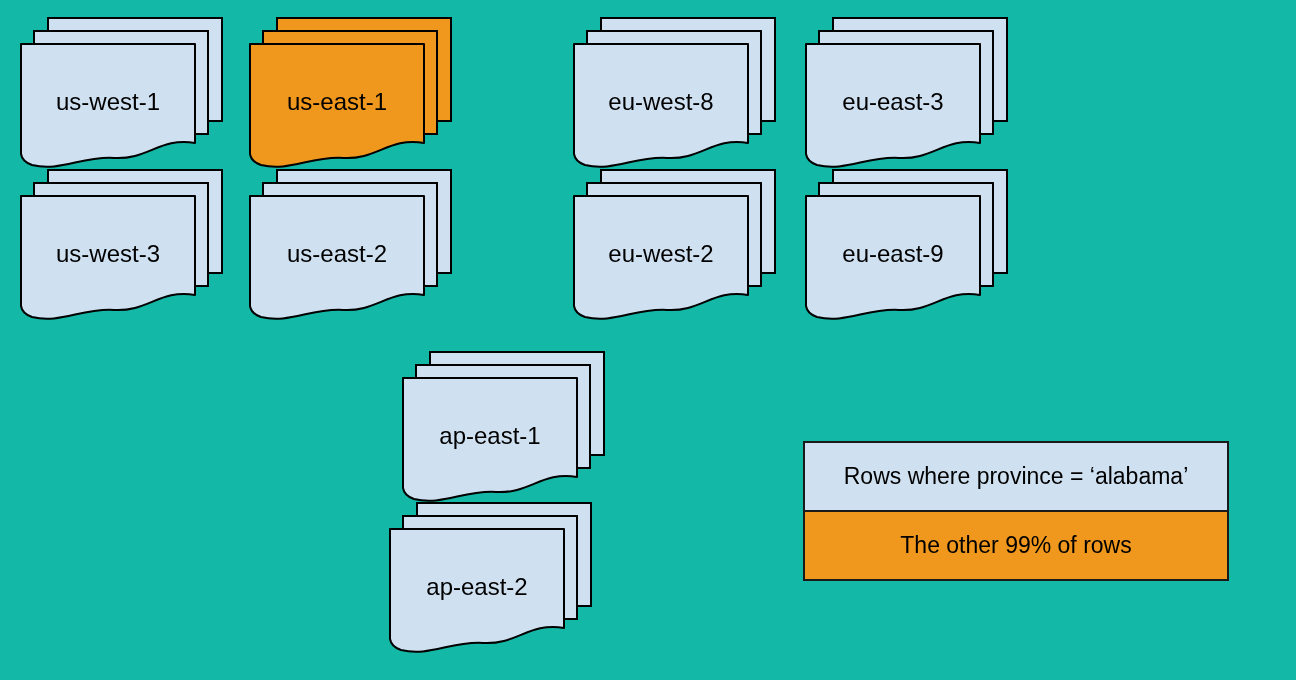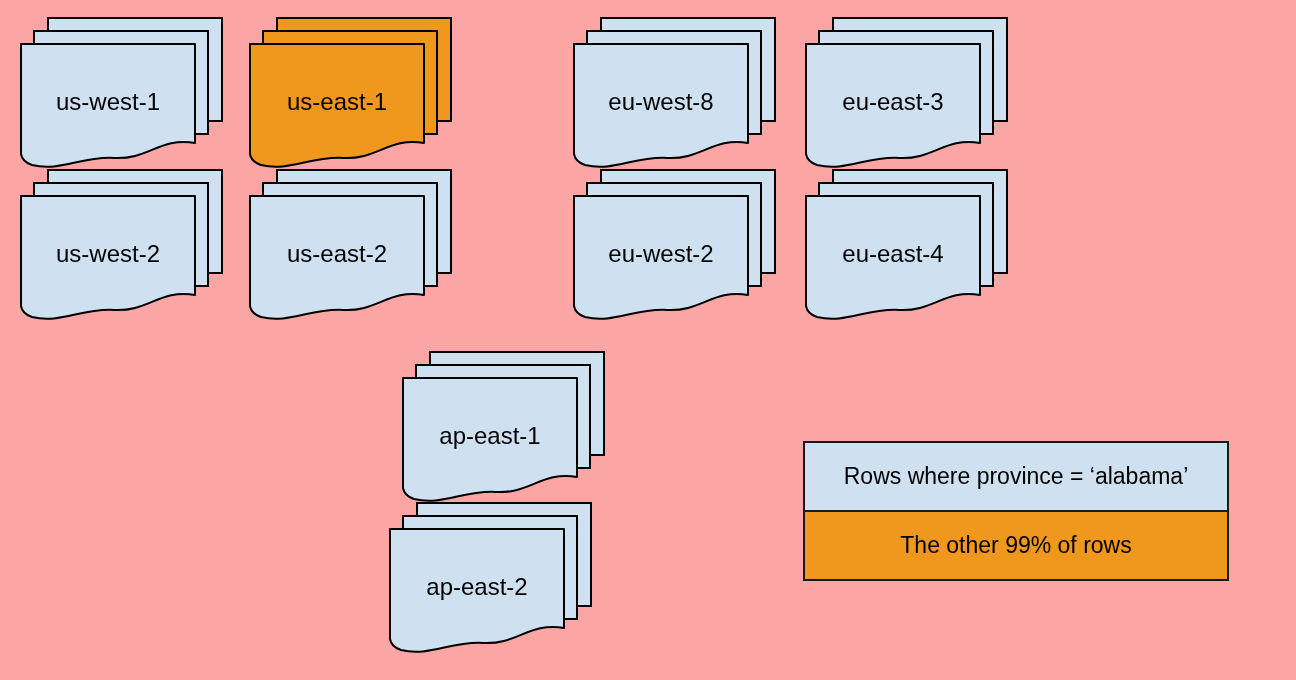--- a/index.html
+++ b/index.html
@@ -4,21 +4,21 @@
 <style>
   html, body {
     margin: 0;
     padding: 0;
     background: #ffffff;
   }
   #canvas {
     position: relative;
     width: 1296px;
     height: 680px;
-    background: #fca5a5;
+    background: #14b8a6;
     overflow: hidden;
     font-family: "Liberation Sans", "DejaVu Sans", sans-serif;
   }
   .stack {
     position: absolute;
     width: 203px;
     height: 153px;
   }
   .card {
     position: absolute;
@@ -104,21 +104,21 @@
           <path d="M1,1 H175 V100 C140,94 128,117 94,115 C62,113 40,129 12,122 C6,120 2,117 1,111 Z" fill="#cfe0f1" stroke="#000000" stroke-width="2" stroke-linejoin="round"></path>
         </svg>
         <div class="stack-label">eu-east-3</div>
       </div>
       <div class="stack" style="left: 20px; top: 169px;">
         <div class="card back" style="background: rgb(207, 224, 241); border-color: rgb(0, 0, 0);"></div>
         <div class="card mid" style="background: rgb(207, 224, 241); border-color: rgb(0, 0, 0);"></div>
         <svg class="doc-svg" width="177" height="128" viewBox="0 0 177 128">
           <path d="M1,1 H175 V100 C140,94 128,117 94,115 C62,113 40,129 12,122 C6,120 2,117 1,111 Z" fill="#cfe0f1" stroke="#000000" stroke-width="2" stroke-linejoin="round"></path>
         </svg>
-        <div class="stack-label">us-west-2</div>
+        <div class="stack-label">us-west-3</div>
       </div>
       <div class="stack" style="left: 249px; top: 169px; padding-left: 46px;">
         <div class="card back" style="background: rgb(207, 224, 241); border-color: rgb(0, 0, 0);"></div>
         <div class="card mid" style="background: rgb(207, 224, 241); border-color: rgb(0, 0, 0);"></div>
         <svg class="doc-svg" width="177" height="128" viewBox="0 0 177 128">
           <path d="M1,1 H175 V100 C140,94 128,117 94,115 C62,113 40,129 12,122 C6,120 2,117 1,111 Z" fill="#cfe0f1" stroke="#000000" stroke-width="2" stroke-linejoin="round"></path>
         </svg>
         <div class="stack-label">us-east-2</div>
       </div>
       <div class="stack" style="left: 573px; top: 169px;">
@@ -128,21 +128,21 @@
           <path d="M1,1 H175 V100 C140,94 128,117 94,115 C62,113 40,129 12,122 C6,120 2,117 1,111 Z" fill="#cfe0f1" stroke="#000000" stroke-width="2" stroke-linejoin="round"></path>
         </svg>
         <div class="stack-label">eu-west-2</div>
       </div>
       <div class="stack" style="left: 805px; top: 169px;">
         <div class="card back" style="background: rgb(207, 224, 241); border-color: rgb(0, 0, 0);"></div>
         <div class="card mid" style="background: rgb(207, 224, 241); border-color: rgb(0, 0, 0);"></div>
         <svg class="doc-svg" width="177" height="128" viewBox="0 0 177 128">
           <path d="M1,1 H175 V100 C140,94 128,117 94,115 C62,113 40,129 12,122 C6,120 2,117 1,111 Z" fill="#cfe0f1" stroke="#000000" stroke-width="2" stroke-linejoin="round"></path>
         </svg>
-        <div class="stack-label">eu-east-4</div>
+        <div class="stack-label">eu-east-9</div>
       </div>
       <div class="stack" style="left: 402px; top: 351px; padding-left: 44px;">
         <div class="card back" style="background: rgb(207, 224, 241); border-color: rgb(0, 0, 0);"></div>
         <div class="card mid" style="background: rgb(207, 224, 241); border-color: rgb(0, 0, 0);"></div>
         <svg class="doc-svg" width="177" height="128" viewBox="0 0 177 128">
           <path d="M1,1 H175 V100 C140,94 128,117 94,115 C62,113 40,129 12,122 C6,120 2,117 1,111 Z" fill="#cfe0f1" stroke="#000000" stroke-width="2" stroke-linejoin="round"></path>
         </svg>
         <div class="stack-label">ap-east-1</div>
       </div>
       <div class="stack" style="left: 389px; top: 502px;">

